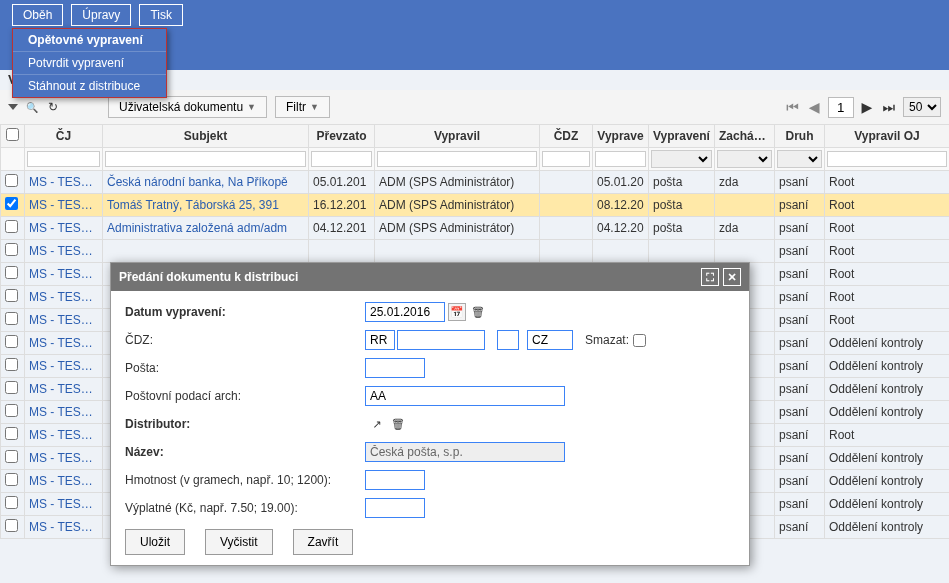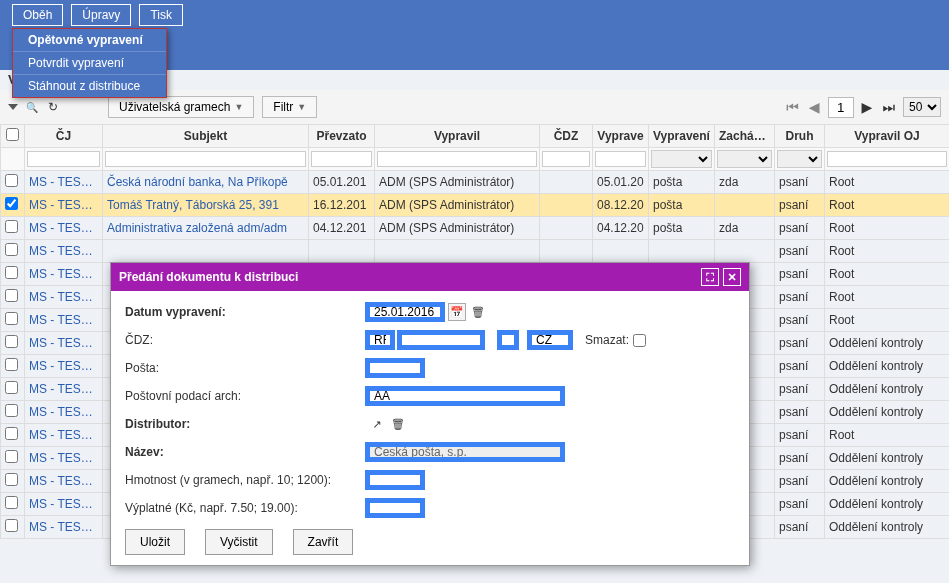--- a/index.html
+++ b/index.html
@@ -37,28 +37,28 @@
 .col-prev { width: 66px; }
 .col-vypr { width: 165px; }
 .col-cdz { width: 53px; }
 .col-vypd { width: 56px; }
 .col-vypm { width: 66px; }
 .col-zach { width: 60px; }
 .col-druh { width: 50px; }
 .col-voj { width: 125px; }
 
 .modal { position: absolute; top: 262px; left: 110px; width: 640px; background: #fff; border: 1px solid #999; box-shadow: 2px 2px 10px rgba(0,0,0,0.4); z-index: 200; }
-.modal-title { background: #a21caf; color: #fff; font-weight: bold; padding: 5px 8px; display: flex; align-items: center; }
+.modal-title { background: #737373; color: #fff; font-weight: bold; padding: 5px 8px; display: flex; align-items: center; }
 .modal-title .spacer { flex: 1; }
 .modal-title .mbtn { width: 18px; height: 18px; border: 1px solid #fff; margin-left: 4px; display: flex; align-items: center; justify-content: center; cursor: pointer; font-size: 11px; }
 .modal-body { padding: 10px 14px; }
 .frow { display: flex; align-items: center; margin-bottom: 6px; min-height: 22px; }
 .flabel { width: 240px; font-size: 12px; }
 .flabel.bold { font-weight: bold; }
-.finput { border: 5px solid #3b82f6; padding: 3px 4px; font-size: 12px; height: 20px; }
+.finput { border: 1px solid #3b82f6; padding: 3px 4px; font-size: 12px; height: 20px; }
 .fdate { width: 80px; }
 .ficon { width: 18px; height: 18px; display: inline-flex; align-items: center; justify-content: center; border: 1px solid #aaa; margin-left: 3px; cursor: pointer; font-size: 11px; background: #f4f4f4; }
 .ficon.noborder { border: none; background: none; }
 .ro { background: #eee; color: #666; }
 .modal-actions { display: flex; gap: 20px; margin-top: 10px; }
 .modal-actions button { border: 1px solid #999; background: #f4f4f4; padding: 5px 14px; font-size: 12px; cursor: pointer; }
 </style>
 </head>
 <body>
 
@@ -74,21 +74,21 @@
 </div>
 <div class="bluestrip"></div>
 <span class="content-label">V</span>
 
 <div class="toolbar">
   <span class="tool-ico tool-chev"></span>
   <span class="tool-ico tool-mag"></span>
   <span class="tool-ico tool-ref"></span>
   <span style="width:30px"></span>
   <button class="tb-btn">
-      <span>Uživatelská gramech</span>
+      <span>Uživatelská dokumentu</span>
       <span class="toggle">▼</span>
     </button>
   <button class="tb-btn">
       <span>Filtr</span>
       <span class="toggle">▼</span>
     </button>
   <div class="pager">
     <span class="pgbtn">⏮</span>
     <span class="pgbtn">◀</span>
     <input value="1" style="">

